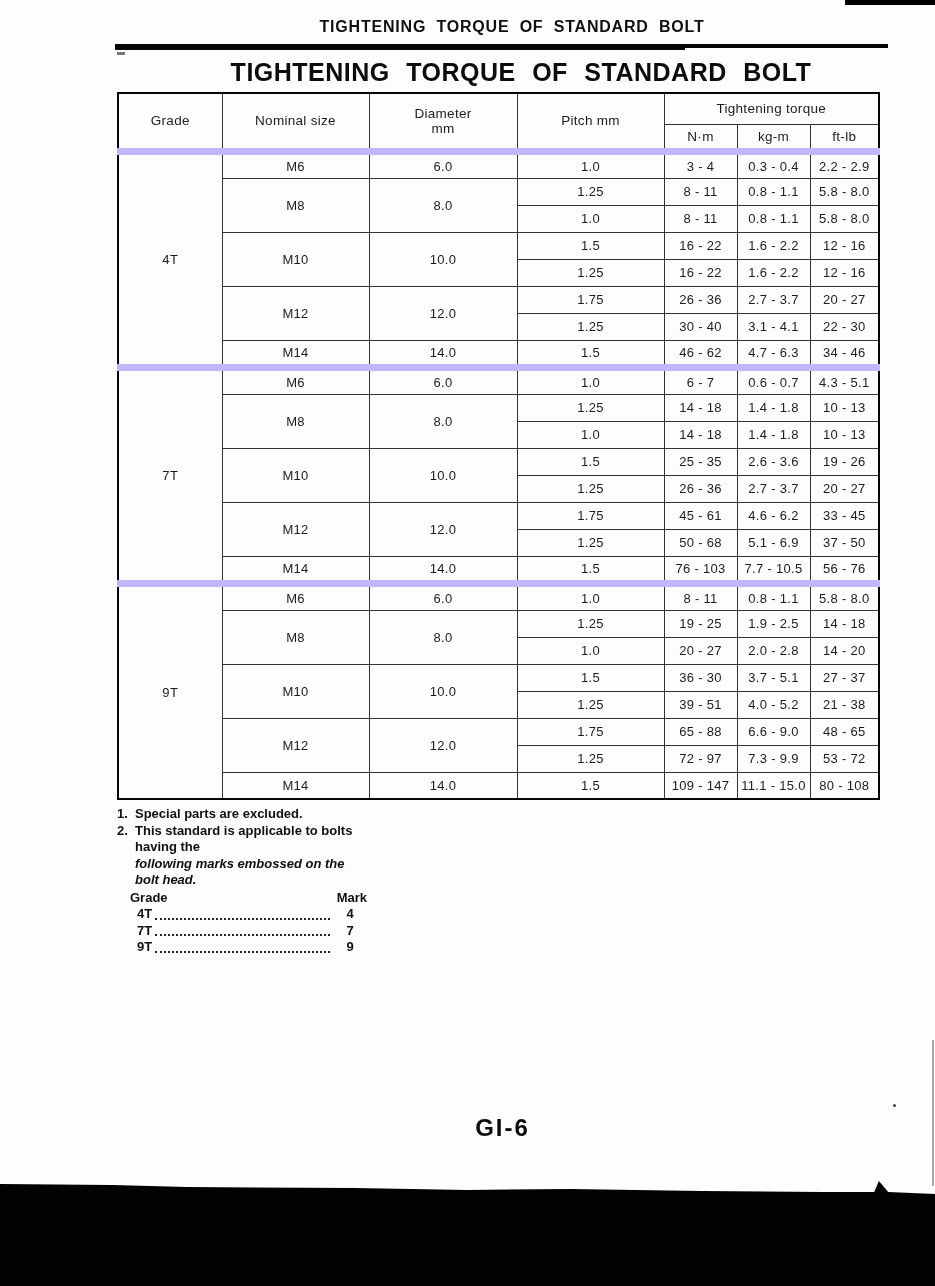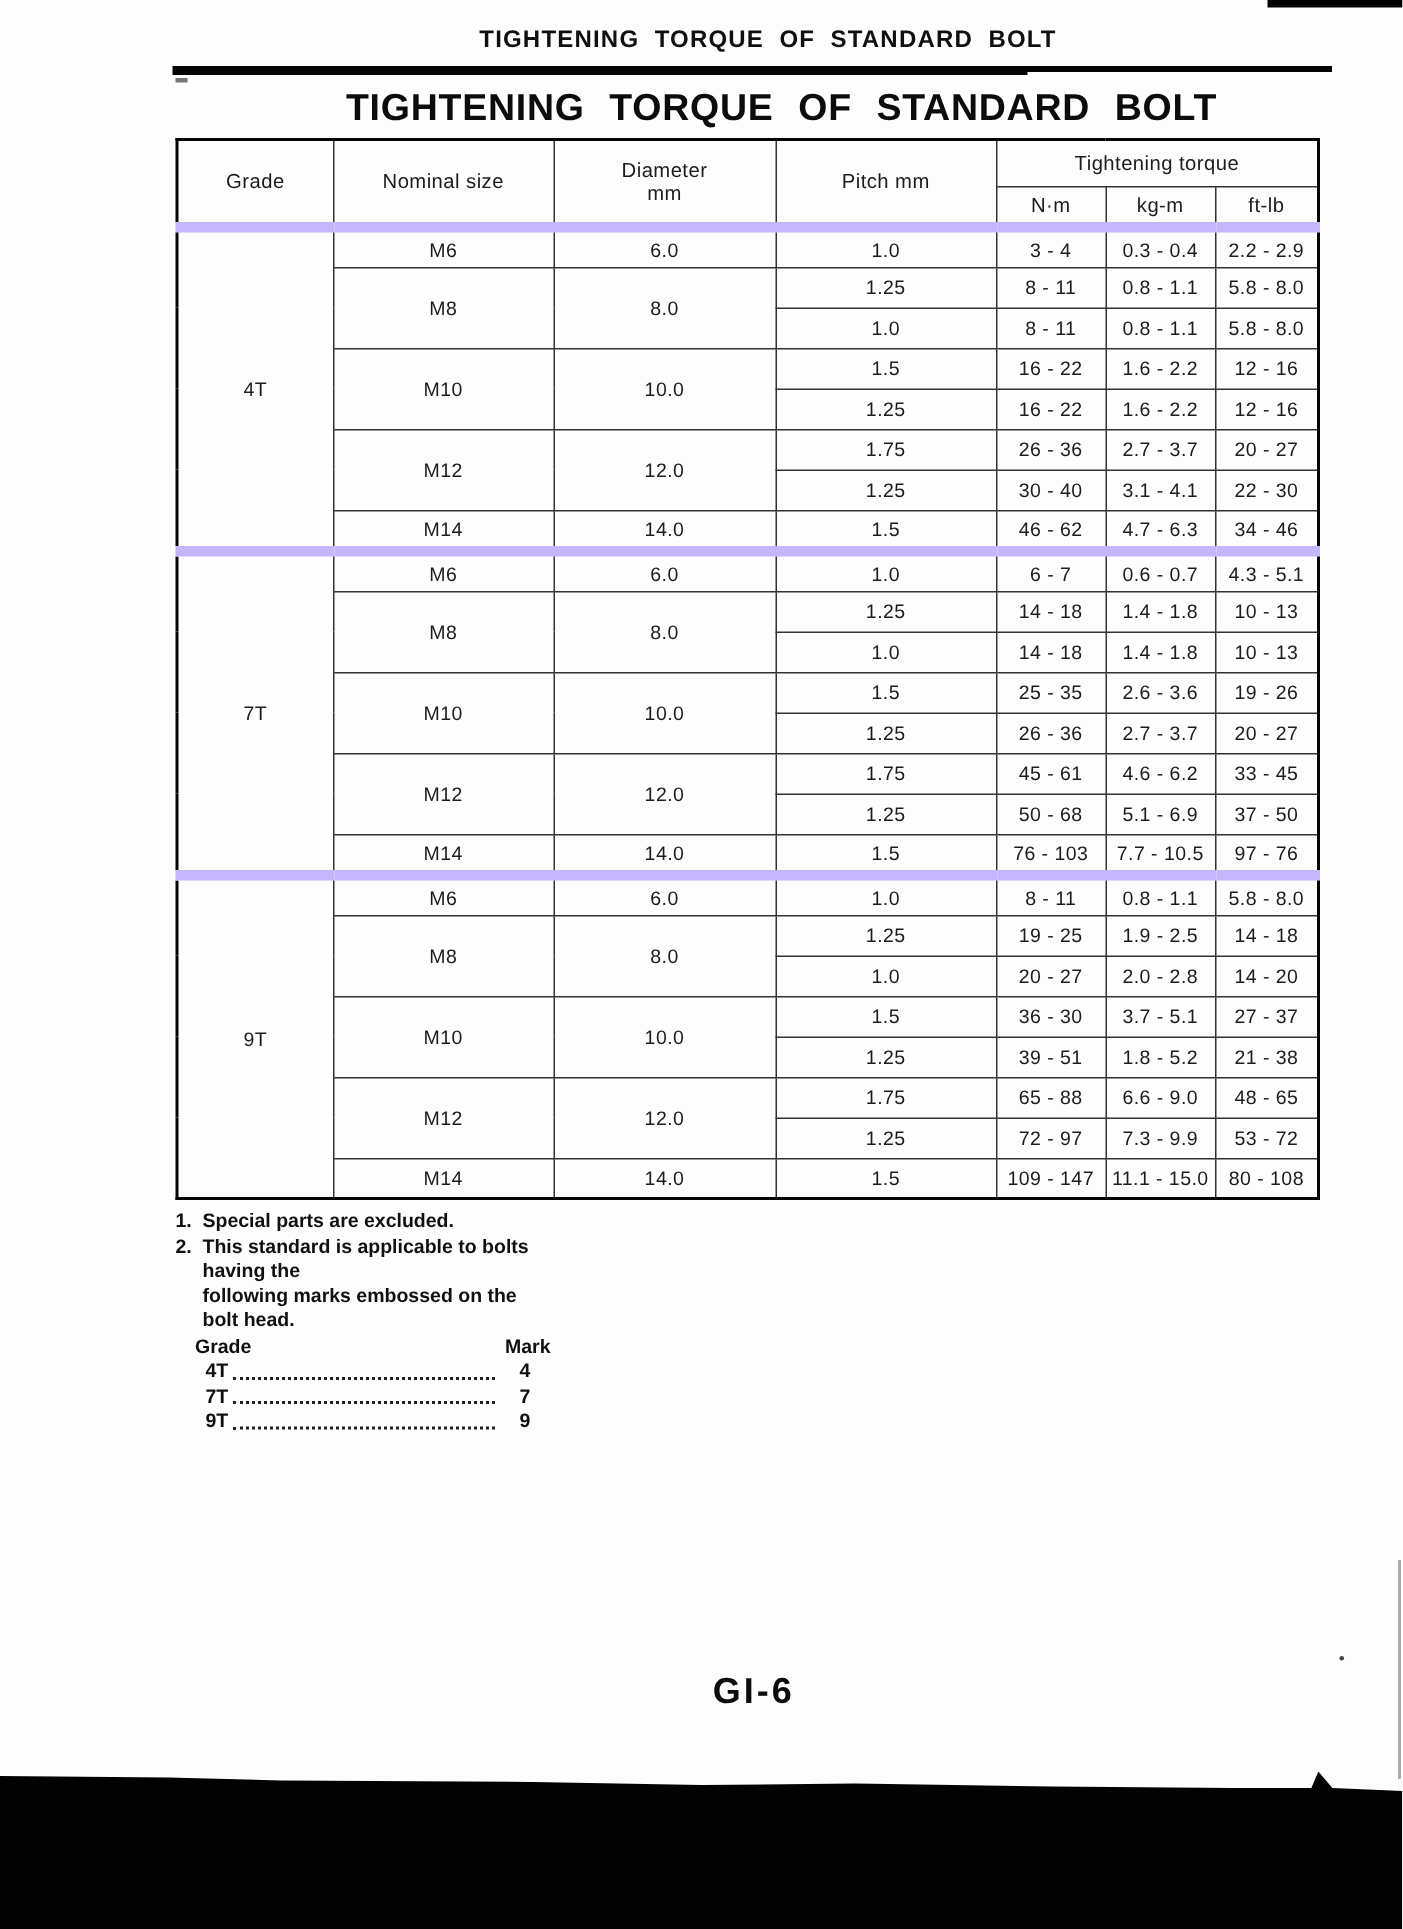--- a/index.html
+++ b/index.html
@@ -58,21 +58,21 @@
   tbody tr.pitch-sub td { border-top: 1px solid #5a5a5a; }
   td.grade-col { font-size: 13.5px; }
 
   
   .footnotes {
     position: absolute; left: 117px; top: 806px; width: 250px;
     font-weight: bold; font-size: 13px; line-height: 16.5px; color: #101010;
   }
   .note-line { display: flex; }
   .note-num { width: 18px; flex: none; }
-  .note-indent { margin-left: 18px; }
+  .note-indent { margin-left: 18px; font-style: italic; }
   .gm-header { display: flex; justify-content: space-between; margin-left: 13px; margin-top: 1px; }
   .gm-header .gm-mark-h { margin-right: 0; padding-left: 44px; }
   .gm-row { display: flex; align-items: flex-end; margin-left: 20px; margin-top: 0; }
   .gm-grade { flex: none; }
   .gm-leader { flex: 1; border-bottom: 2px dotted #222; margin: 0 3px 3px 3px; height: 12px; }
   .gm-mark { flex: none; width: 34px; text-align: center; }
 
   
   .page-number {
     position: absolute; left: 117px; top: 1114px; width: 771px;
@@ -239,21 +239,21 @@
             <td>50 - 68</td>
             <td>5.1 - 6.9</td>
             <td>37 - 50</td>
           </tr>
           <tr class="size-start">
             <td>M14</td>
             <td>14.0</td>
             <td>1.5</td>
             <td>76 - 103</td>
             <td>7.7 - 10.5</td>
-            <td>97 - 76</td>
+            <td>56 - 76</td>
           </tr>
           <tr class="grade-start">
             <td rowspan="8" class="grade-col">9T</td>
             <td>M6</td>
             <td>6.0</td>
             <td>1.0</td>
             <td>8 - 11</td>
             <td>0.8 - 1.1</td>
             <td>5.8 - 8.0</td>
           </tr>
@@ -275,21 +275,21 @@
             <td rowspan="2">M10</td>
             <td rowspan="2">10.0</td>
             <td>1.5</td>
             <td>36 - 30</td>
             <td>3.7 - 5.1</td>
             <td>27 - 37</td>
           </tr>
           <tr class="pitch-sub">
             <td>1.25</td>
             <td>39 - 51</td>
-            <td>1.8 - 5.2</td>
+            <td>4.0 - 5.2</td>
             <td>21 - 38</td>
           </tr>
           <tr class="size-start">
             <td rowspan="2">M12</td>
             <td rowspan="2">12.0</td>
             <td>1.75</td>
             <td>65 - 88</td>
             <td>6.6 - 9.0</td>
             <td>48 - 65</td>
           </tr>

